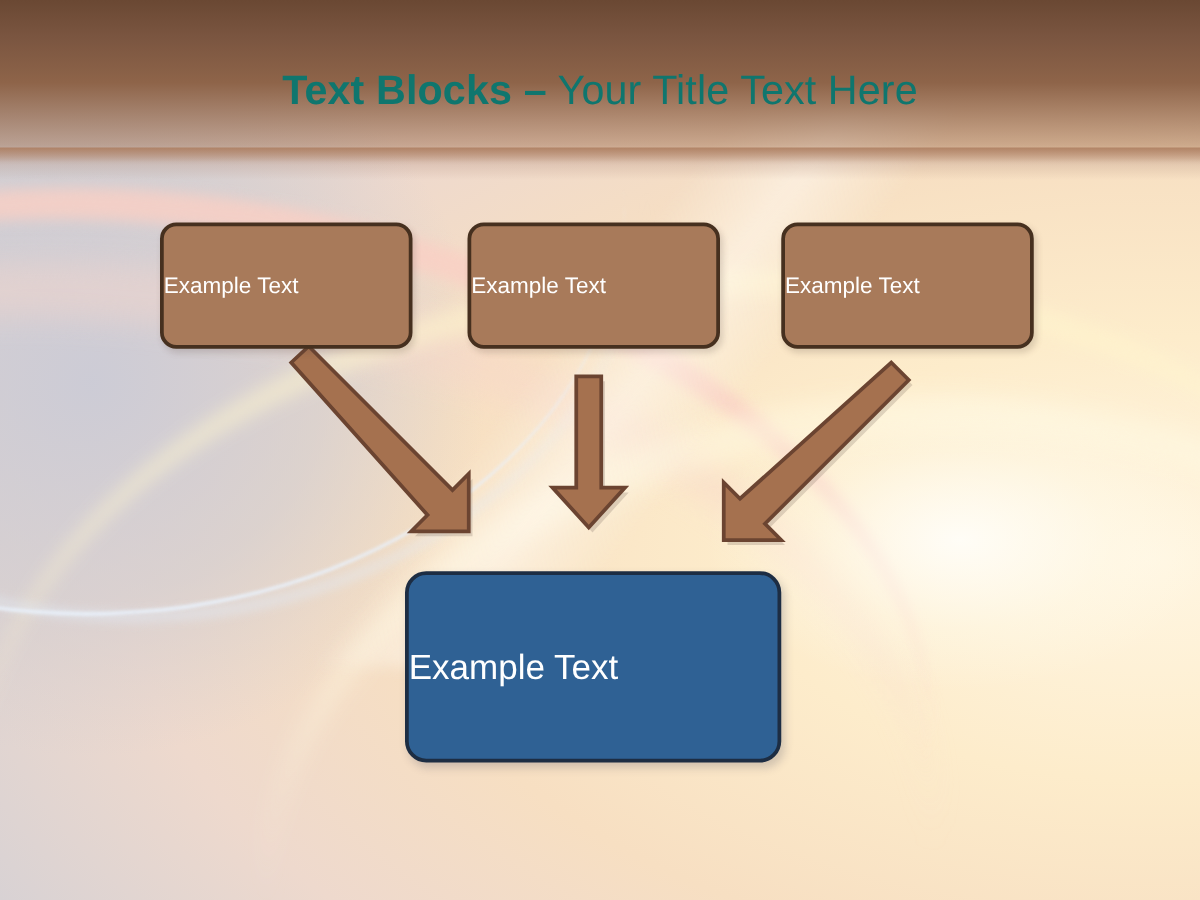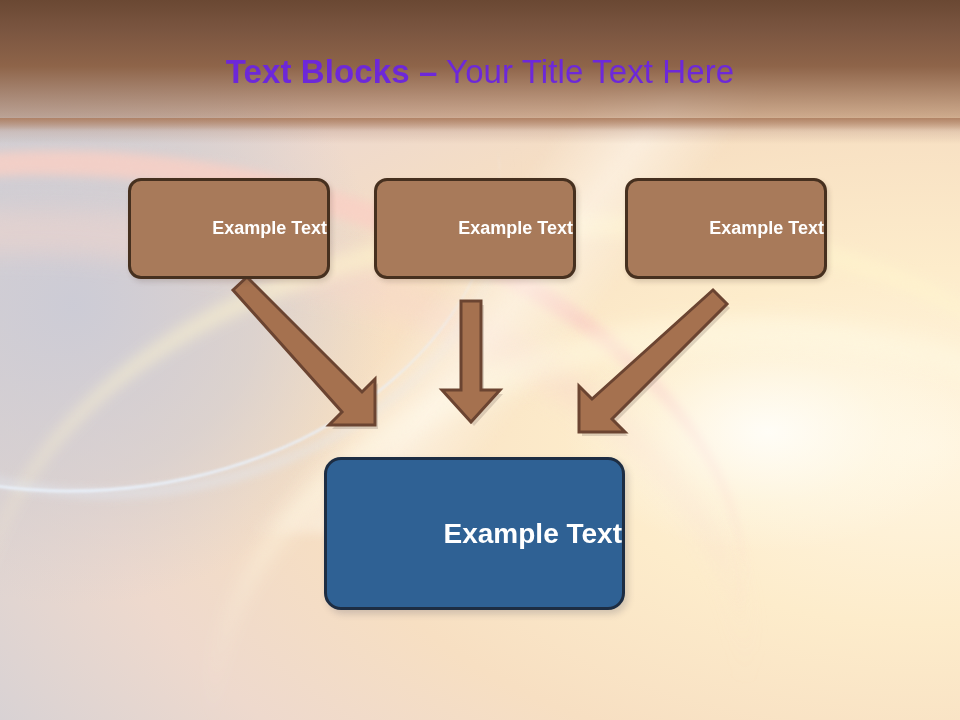--- a/index.html
+++ b/index.html
@@ -160,39 +160,38 @@
     width: 960px;
     height: 26px;
     background: linear-gradient(180deg, rgba(172,124,94,0.85) 0%, rgba(185,150,133,0.35) 45%, rgba(200,190,190,0) 100%);
   }
   .slide-title {
     position: absolute;
     left: 0;
     top: 52px;
     width: 960px;
     text-align: center;
-    color: #6d28d9;
+    color: #0f766e;
     font-size: 33px;
     line-height: 40px;
     letter-spacing: 0.1px;
     white-space: nowrap;
   }
   .slide-title .t-bold { font-weight: bold; }
   .slide-title .t-light { font-weight: normal; }
 
   
   .node {
     position: absolute;
     box-sizing: border-box;
     display: flex;
     align-items: center;
-    justify-content: flex-end;
+    justify-content: flex-start;
     text-align: center;
     color: #ffffff;
-    font-weight: bold;
   }
   .node-top {
     width: 202px;
     height: 101px;
     top: 178px;
     background: #a87a5a;
     border: 3px solid #46301f;
     border-radius: 13px;
     font-size: 18px;
     box-shadow: 2px 3px 5px rgba(90,70,60,0.20);

